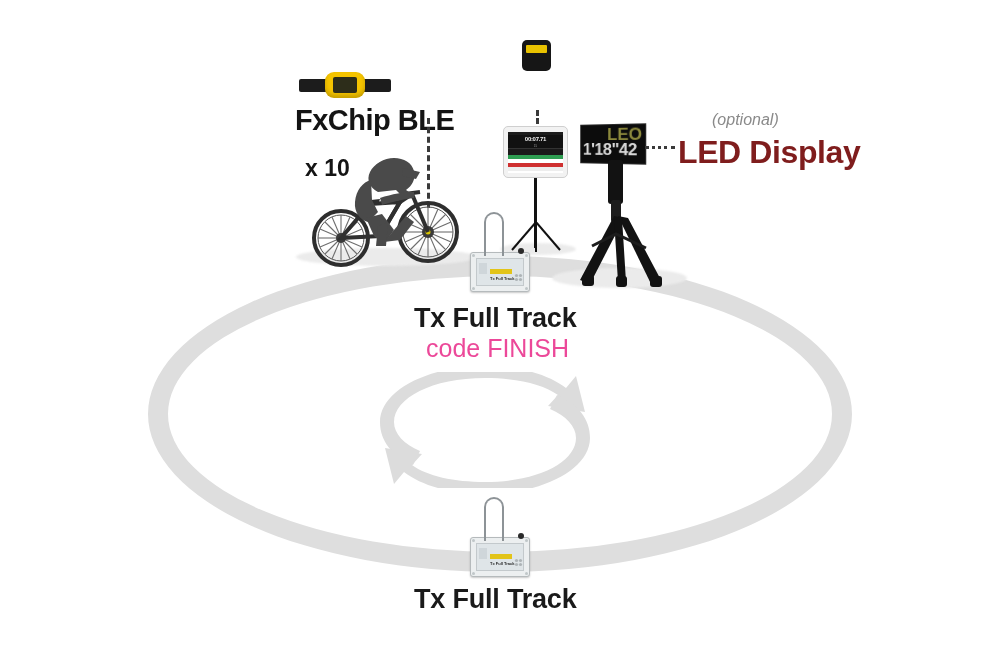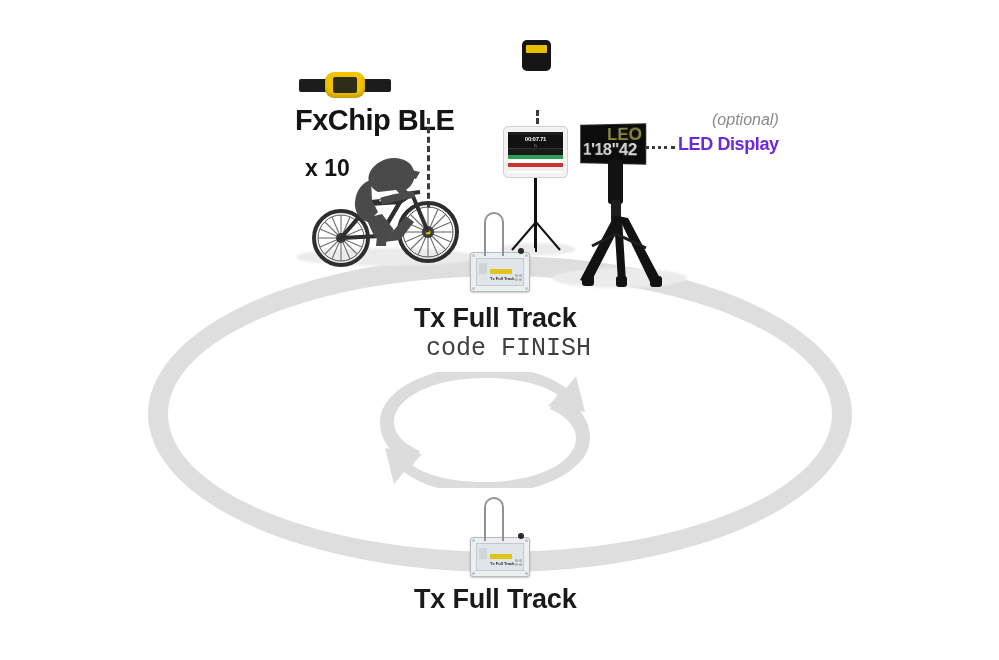--- a/index.html
+++ b/index.html
@@ -43,23 +43,22 @@
 
   
   .lbl-bold {
     font-weight: bold;
     color: #1a1a1a;
     letter-spacing: -0.2px;
     white-space: nowrap;
   }
   .lbl-reg {
     font-weight: normal;
-    color: #404040;
+    color: #ec4899;
     white-space: nowrap;
-    font-family: Liberation Mono, monospace;
   }
 
   #fxchip-label {
     left: 295px;
     top: 104px;
     font-size: 29px;
     font-weight: bold;
     color: #141414;
     letter-spacing: -0.5px;
     text-align: right;
@@ -83,23 +82,23 @@
   #optional-label {
     left: 712px;
     top: 111px;
     font-size: 16px;
     font-style: italic;
     color: #8a8a8a;
   }
   #led-display-label {
     left: 678px;
     top: 134px;
-    font-size: 18px;
-    font-weight: bold;
-    color: #6d28d9;
+    font-size: 32px;
+    font-weight: bold;
+    color: #7f1d1d;
     letter-spacing: -0.4px;
   }
 
   #tx-finish-title {
     left: 414px;
     top: 303px;
     font-size: 27px;
   }
   #tx-finish-sub {
     left: 426px;

